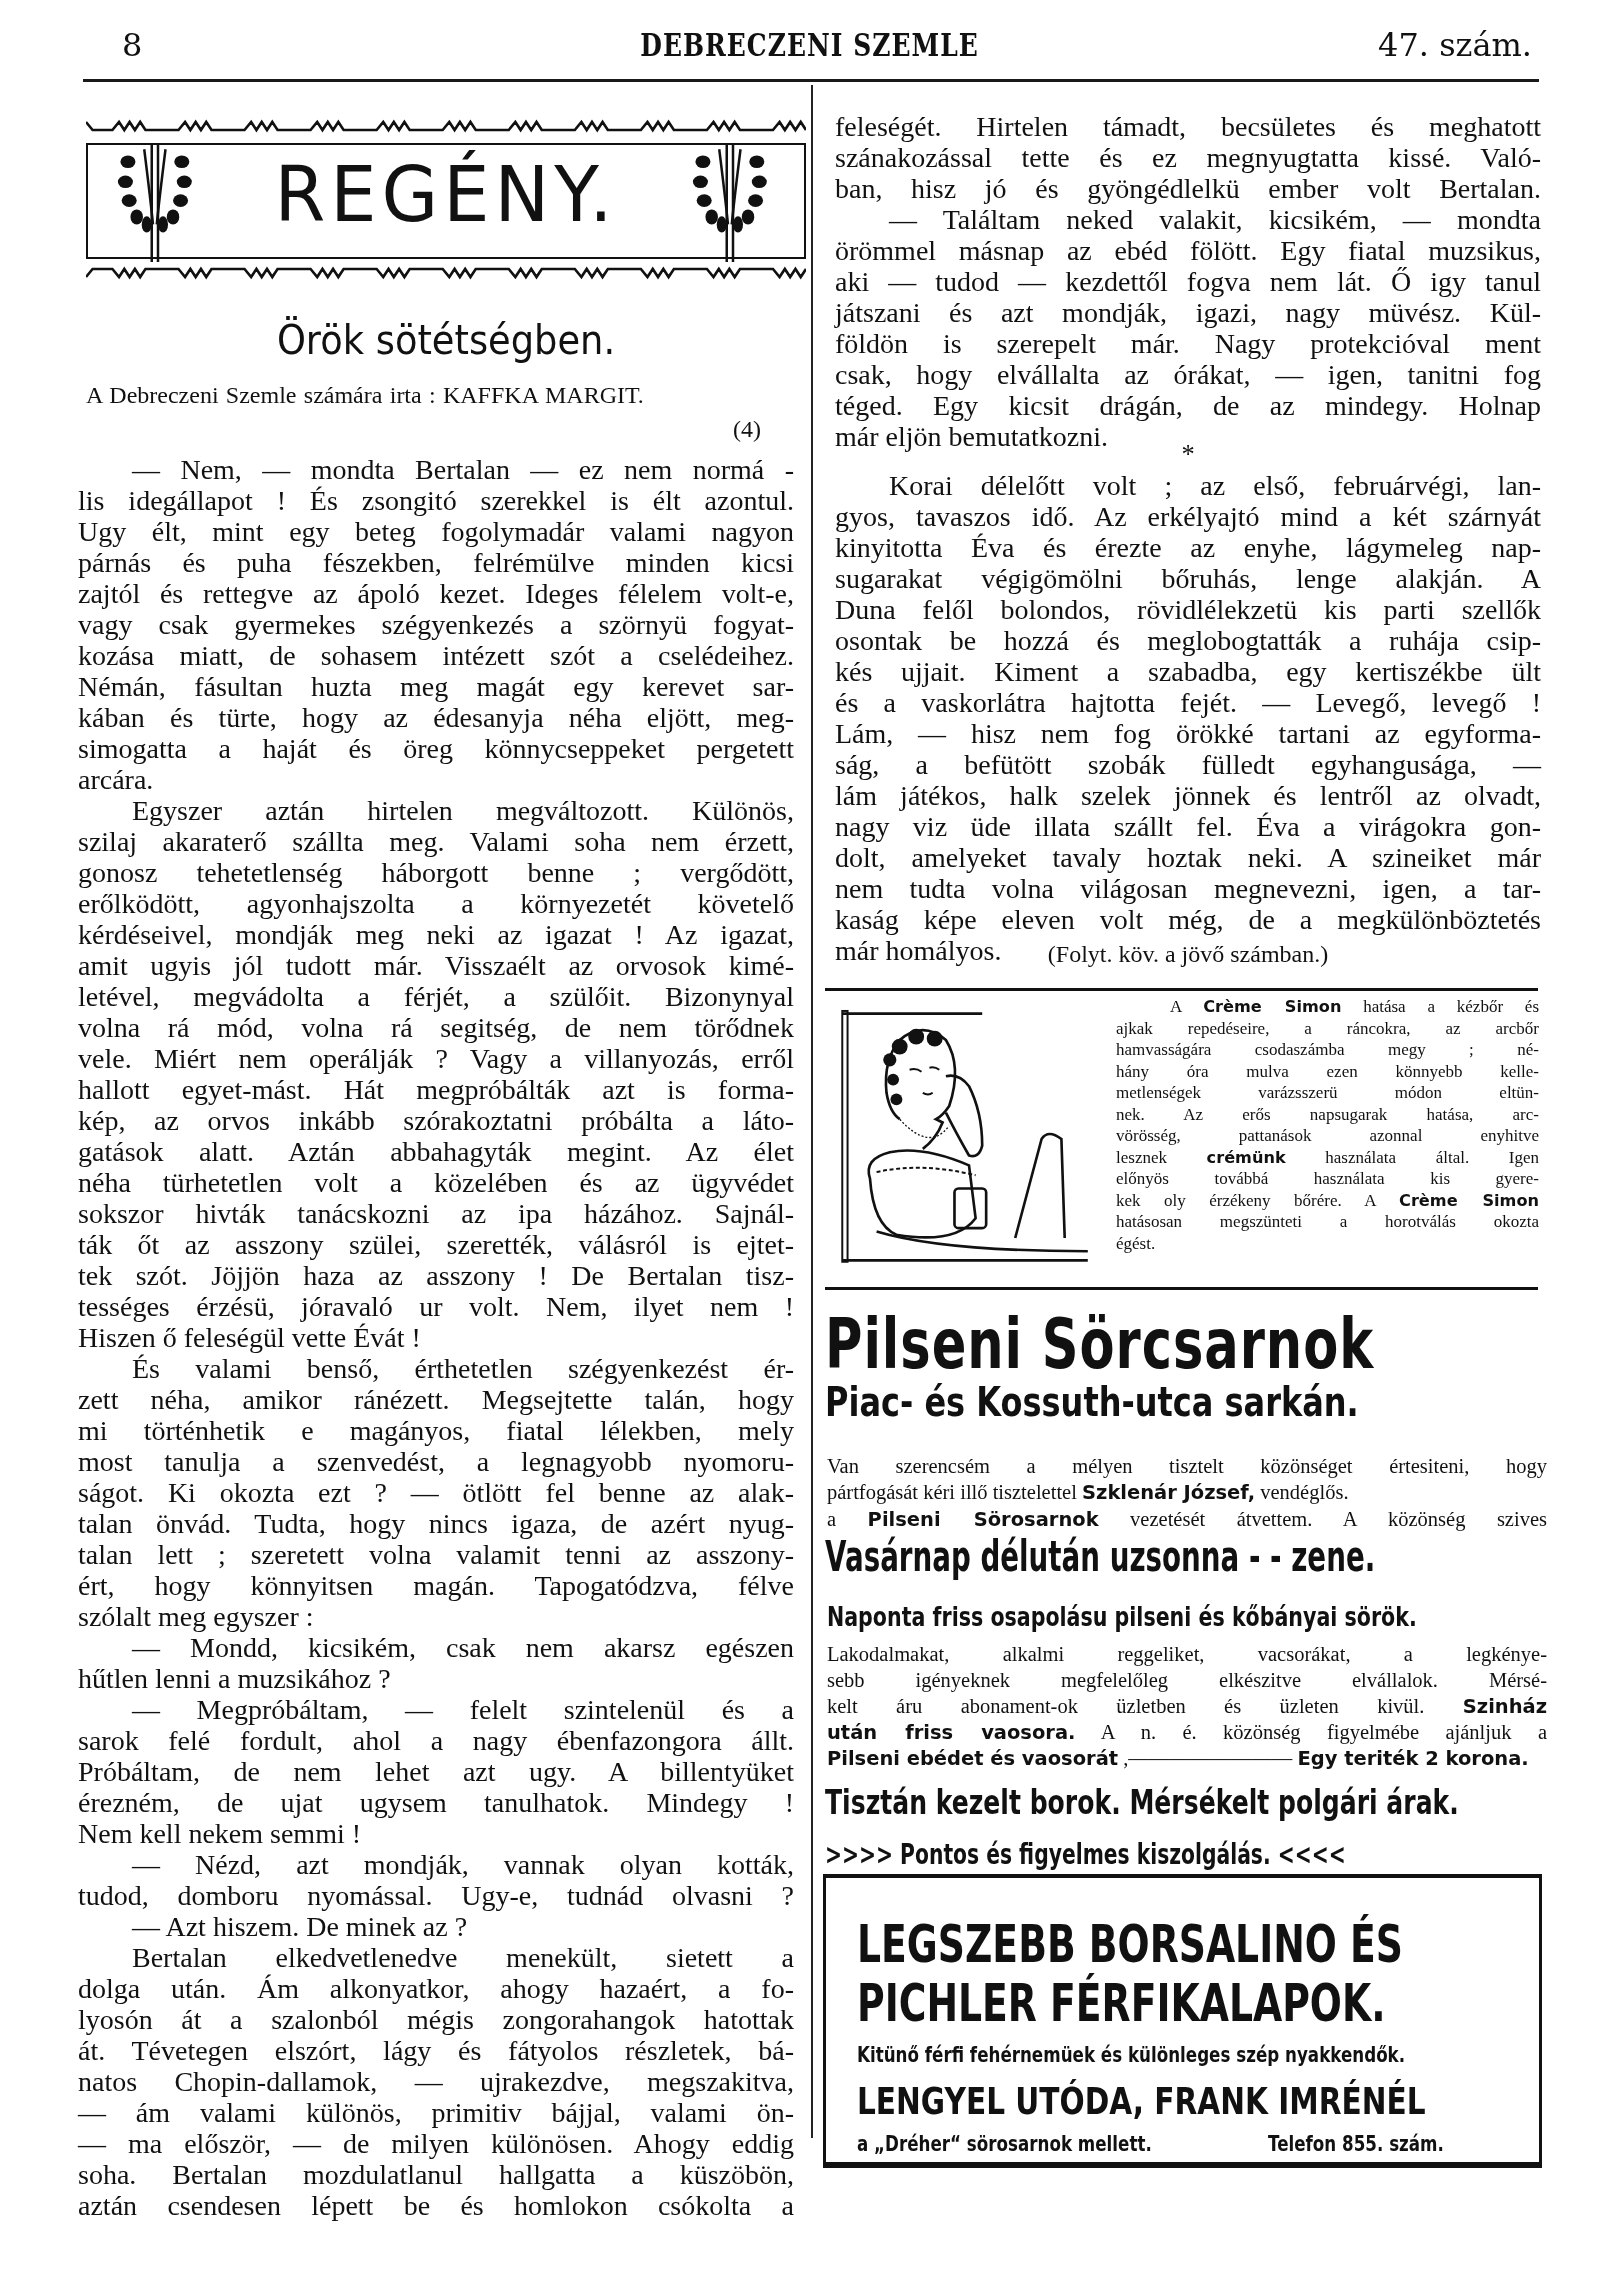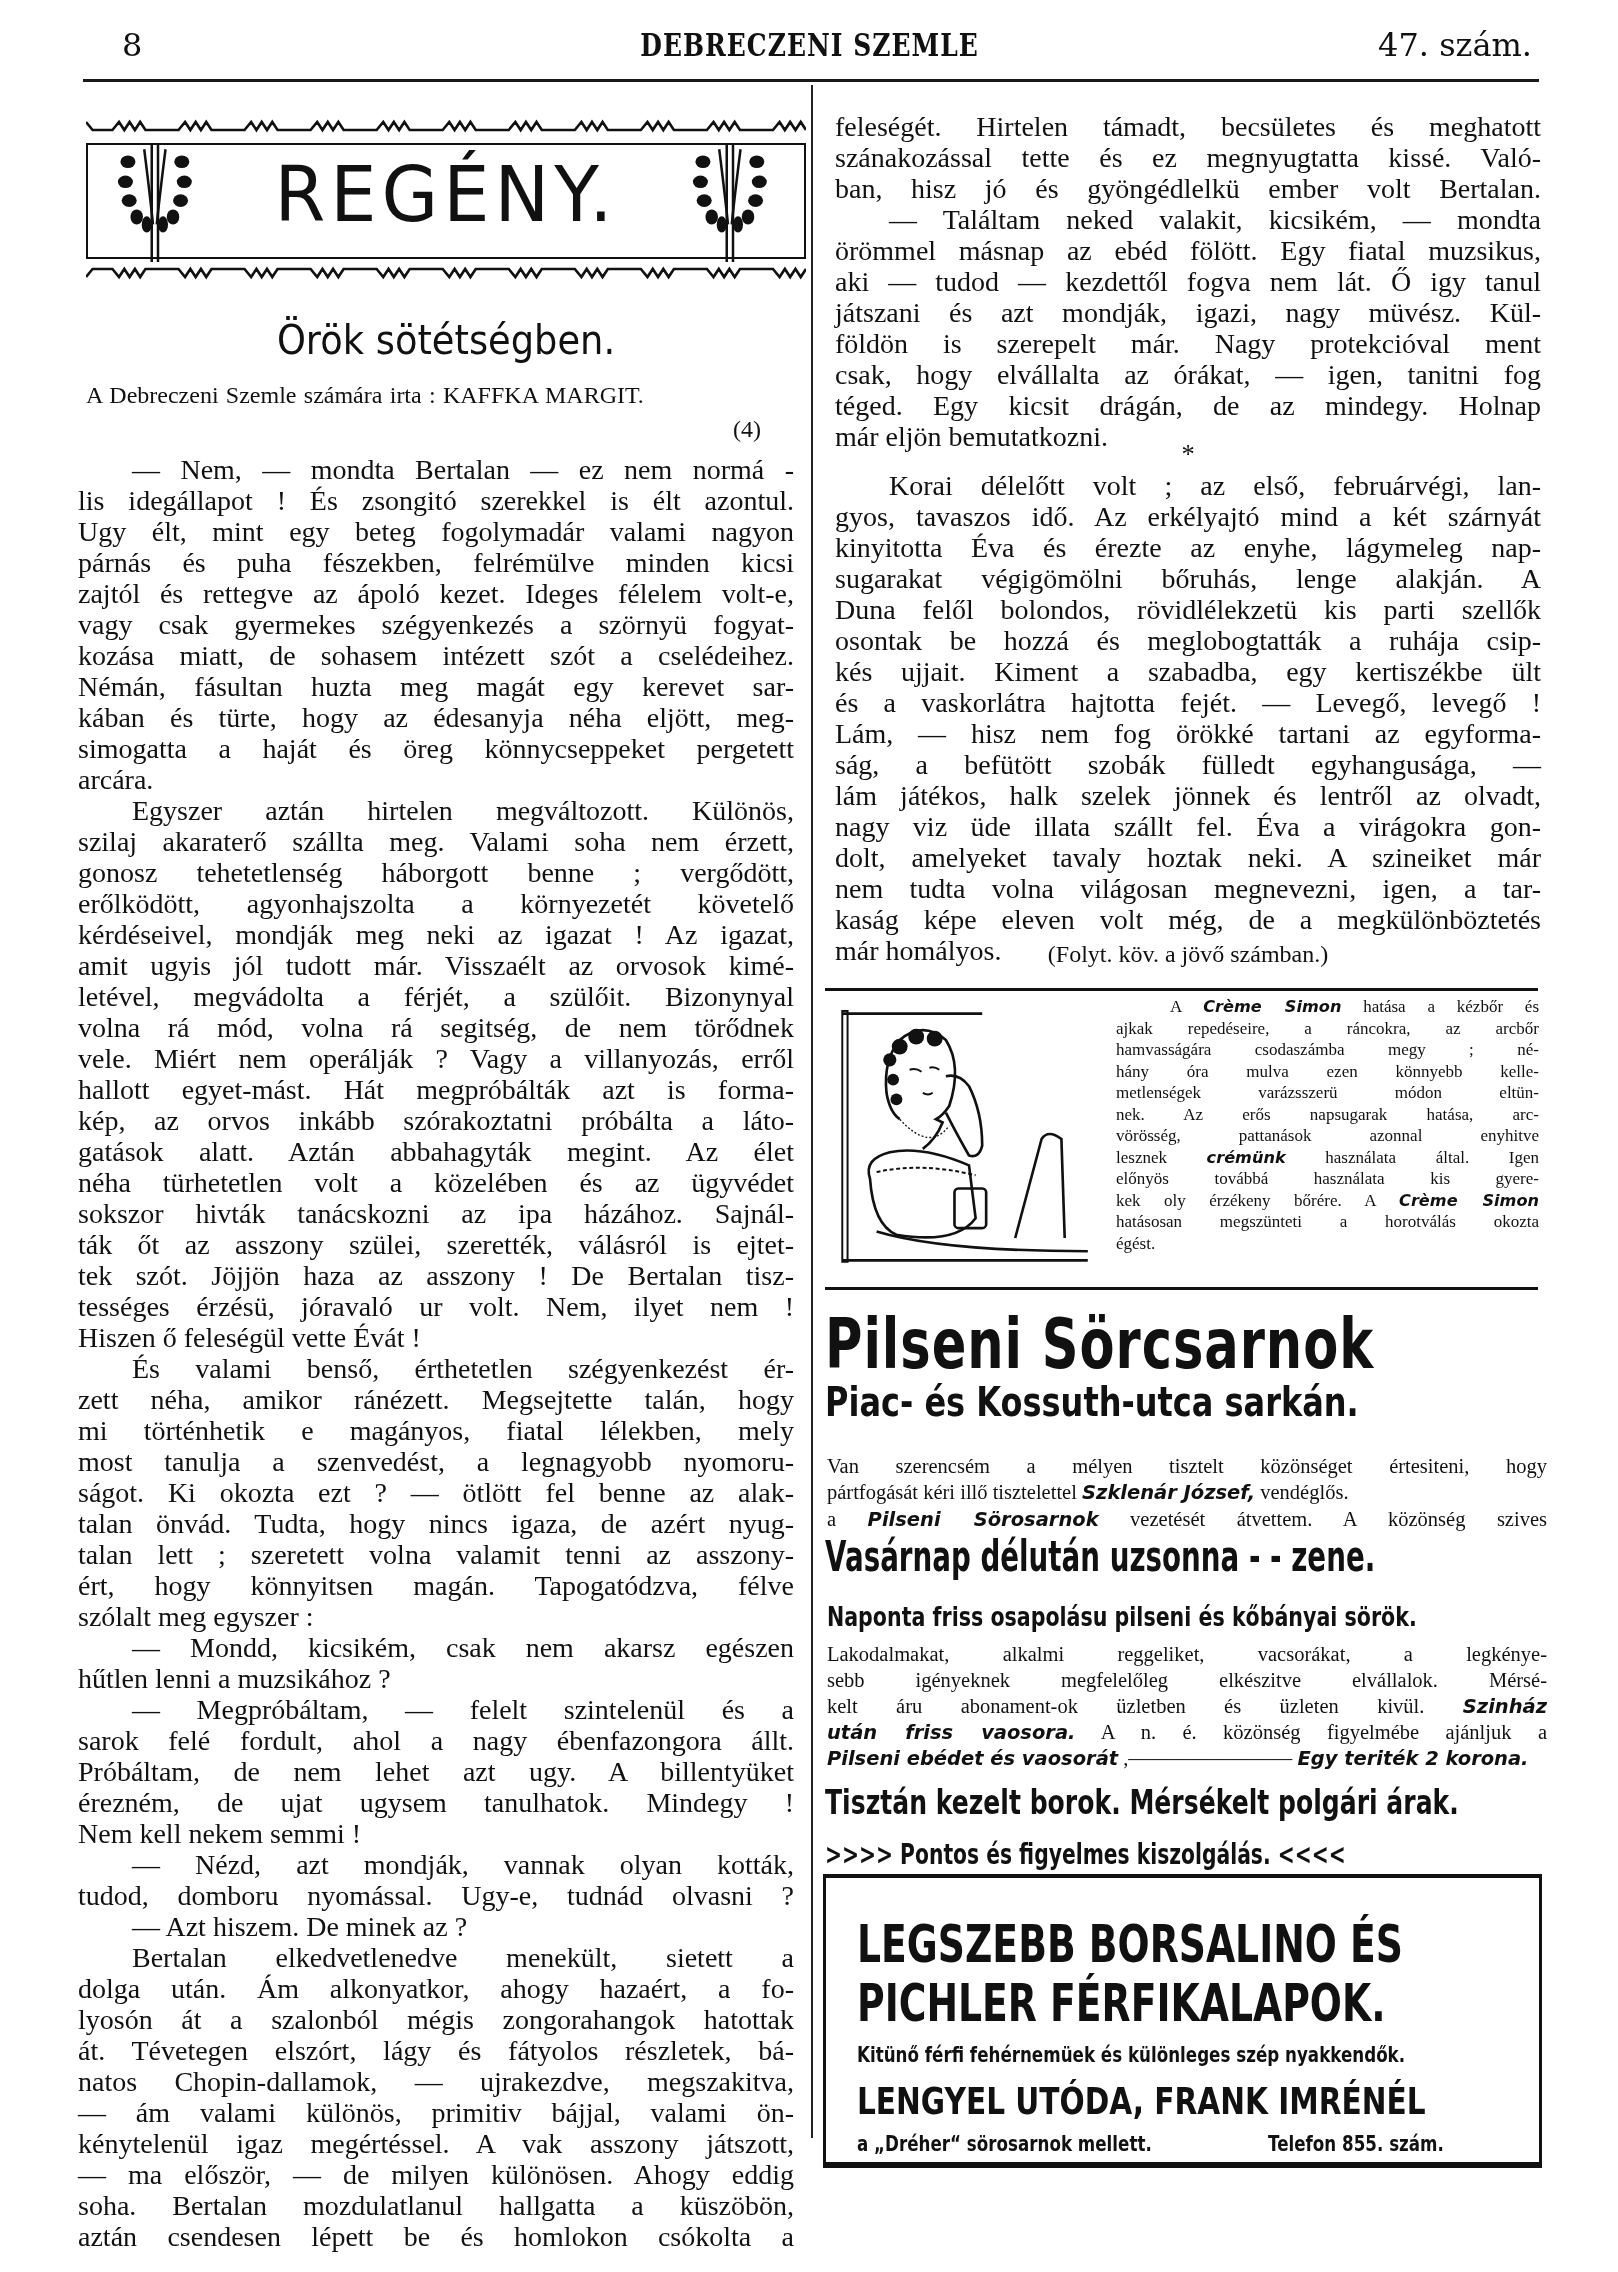--- a/index.html
+++ b/index.html
@@ -30,21 +30,21 @@
   .colL { left:78px; width:716px; }
   .colR { left:835px; width:706px; }
   .star { left:835px; width:706px; top:439px; font-size:26.4px; text-align:center; }
   .folyt { left:835px; width:706px; top:941px; font-size:24px; text-align:center; }
   .rule { background:#111; height:3.3px; }
 
   
   .creme-img { left:837px; top:1007px; width:264px; height:264px; }
   .creme-txt { left:1116px; top:996px; width:423px; font-size:17px; line-height:21.5px; }
   .creme-txt .line { height:21.5px; }
-  b.bold { font-family:"DejaVu Sans",sans-serif; font-weight:bold; font-size:0.95em;font-style:italic; }
+  b.bold { font-family:"DejaVu Sans",sans-serif; font-weight:bold; font-size:0.95em; }
 
   
   .heavy { font-family:"DejaVu Sans",sans-serif; font-weight:bold; white-space:nowrap; transform-origin:left top; }
   .pil-h1 { left:825px; top:1304px; font-size:69px; transform:scaleX(0.74); letter-spacing:1.3px; }
   .pil-h2 { left:825px; top:1379px; font-size:40px; transform:scaleX(0.80); }
   .pil-p { left:827px; top:1453px; width:720px; font-size:20.5px; line-height:26.4px; }
   .pil-p .line { height:26.4px; }
   .pil-h3 { left:825px; top:1532px; font-size:42px; transform:scaleX(0.66); }
   .pil-h4 { left:827px; top:1601px; font-size:26.4px; transform:scaleX(0.78); }
   .pil-p2 { left:827px; top:1641px; width:720px; font-size:20.5px; line-height:26px; }
@@ -167,21 +167,20 @@
     <span class="line last">Nem kell nekem semmi !</span>
     <span class="line ind">— Nézd, azt mondják, vannak olyan kották,</span>
     <span class="line">tudod, domboru nyomással. Ugy-e, tudnád olvasni ?</span>
     <span class="line ind last">— Azt hiszem. De minek az ?</span>
     <span class="line ind">Bertalan elkedvetlenedve menekült, sietett a</span>
     <span class="line">dolga után. Ám alkonyatkor, ahogy hazaért, a fo-</span>
     <span class="line">lyosón át a szalonból mégis zongorahangok hatottak</span>
     <span class="line">át. Tévetegen elszórt, lágy és fátyolos részletek, bá-</span>
     <span class="line">natos Chopin-dallamok, — ujrakezdve, megszakitva,</span>
     <span class="line">— ám valami különös, primitiv bájjal, valami ön-</span>
-    <span class="line">kénytelenül igaz megértéssel. A vak asszony játszott,</span>
     <span class="line">— ma először, — de milyen különösen. Ahogy eddig</span>
     <span class="line">soha. Bertalan mozdulatlanul hallgatta a küszöbön,</span>
     <span class="line">aztán csendesen lépett be és homlokon csókolta a</span>
   </div>
 
 <div class="abs txt colR" style="top:111px">
     <span class="line">feleségét. Hirtelen támadt, becsületes és meghatott</span>
     <span class="line">szánakozással tette és ez megnyugtatta kissé. Való-</span>
     <span class="line">ban, hisz jó és gyöngédlelkü ember volt Bertalan.</span>
     <span class="line ind">— Találtam neked valakit, kicsikém, — mondta</span>

